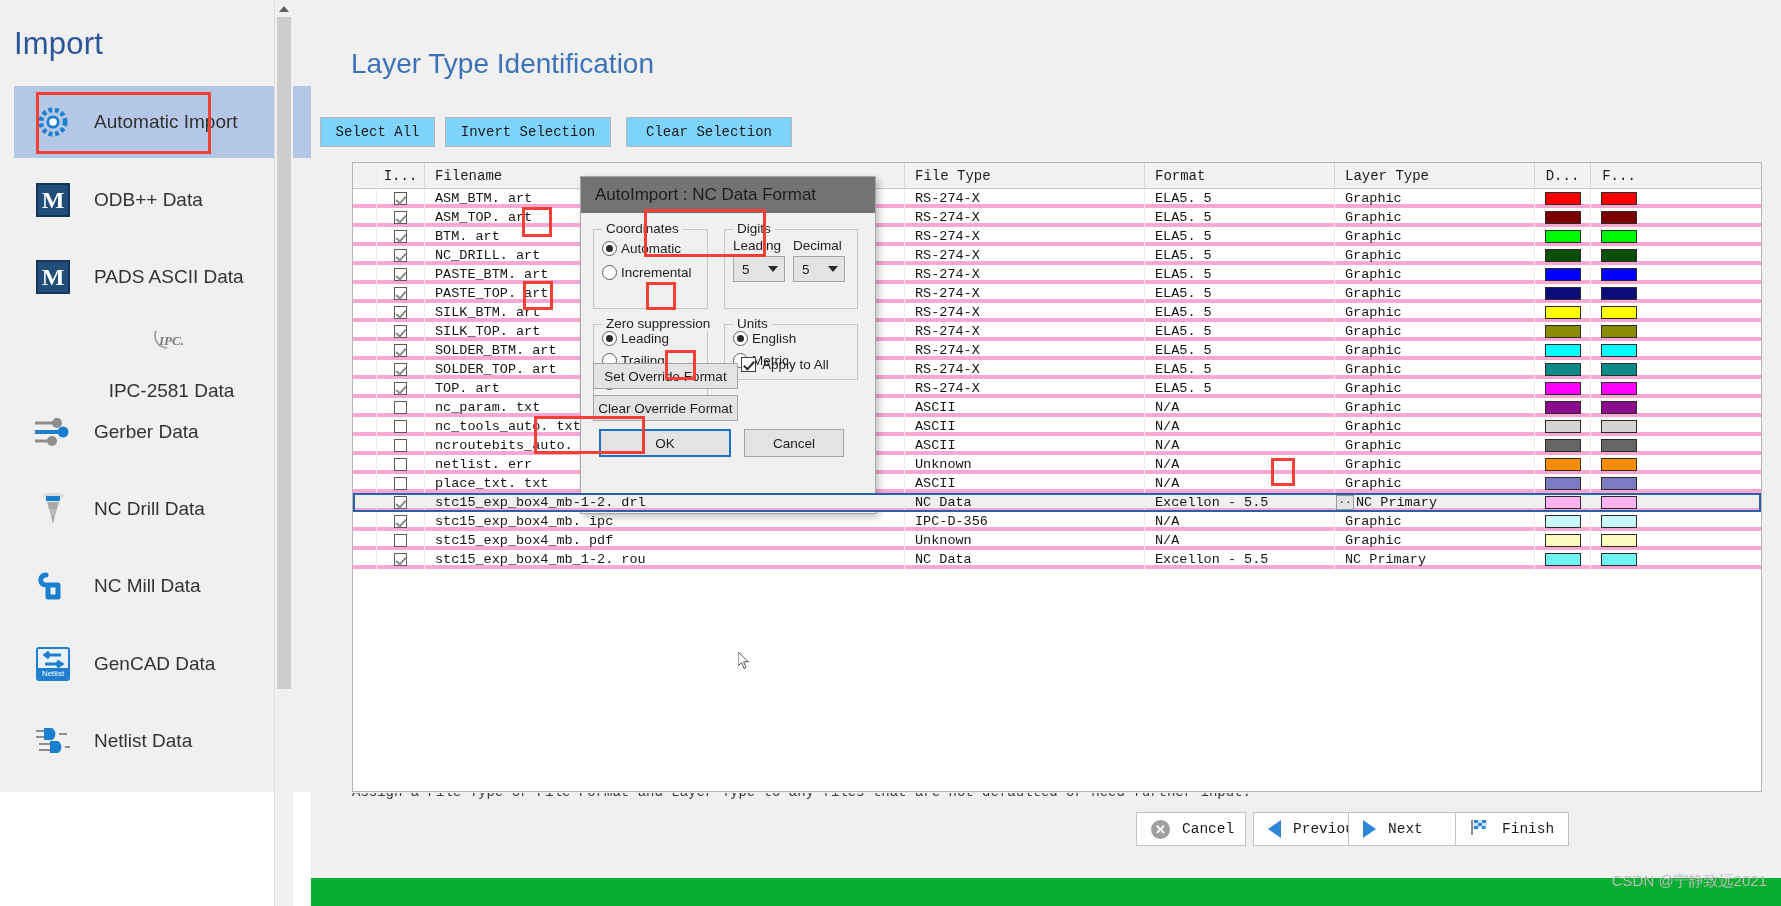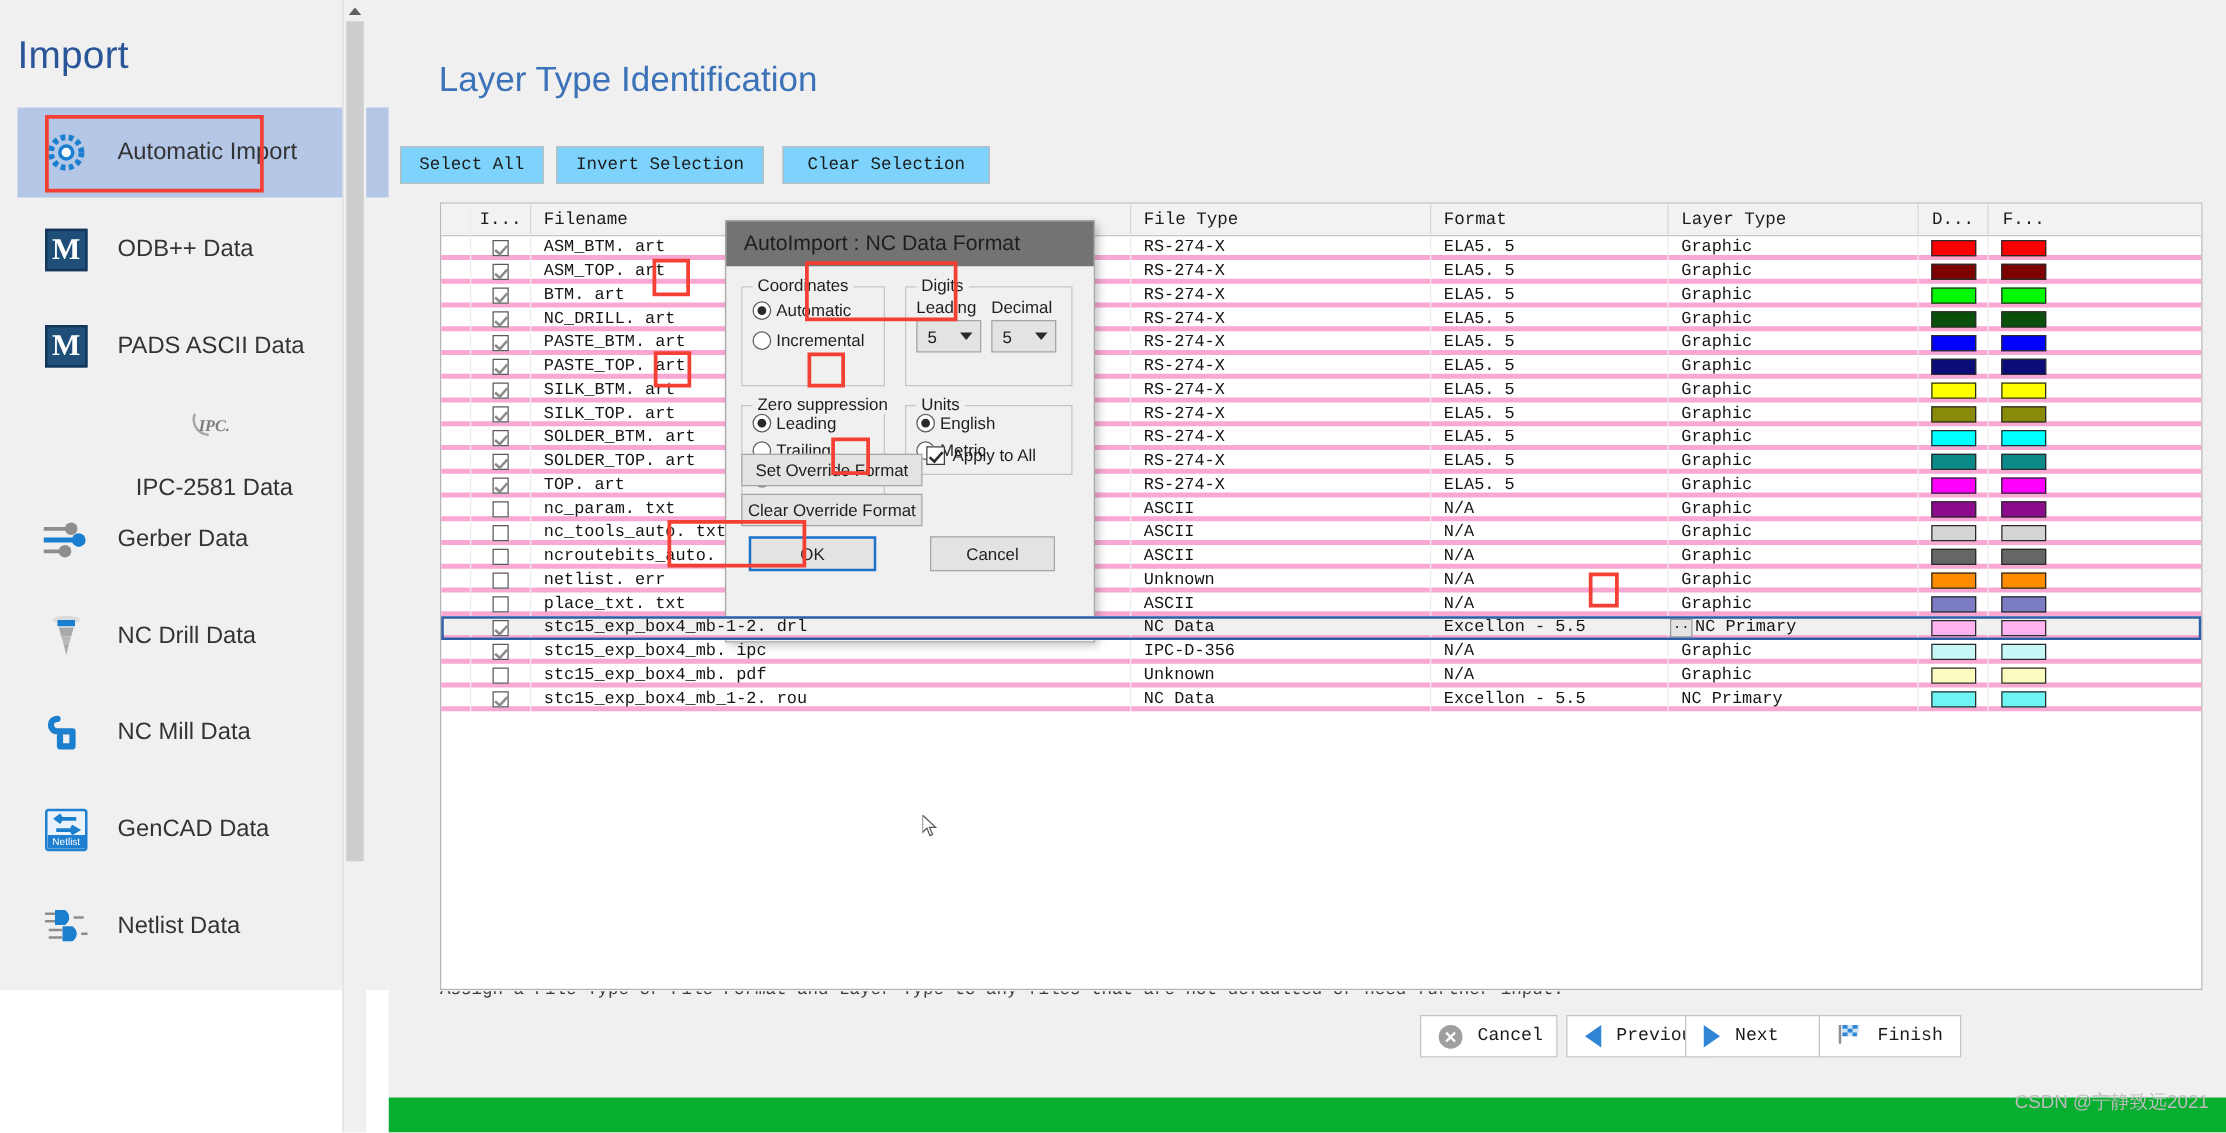--- a/index.html
+++ b/index.html
@@ -781,21 +781,21 @@
     </div>
 
     <label class="rad" style="left:160px; top:180px; gap:6px;">
       <span class="dchk on"></span>
       <span>Apply to All</span>
     </label>
 
     <div class="dbtn" style="left:12px; top:186px; width:145px; height:26px;">Set Override Format</div>
     <div class="dbtn" style="left:12px; top:218px; width:145px; height:26px;">Clear Override Format</div>
 
-    <div class="dbtn focused" style="left:18px; top:252px; width:102px; height:28px;">OK</div>
+    <div class="dbtn focused" style="left:18px; top:252px; width:132px; height:28px;">OK</div>
     <div class="dbtn" style="left:163px; top:252px; width:100px; height:28px;">Cancel</div>
   </div>
 
   <div class="redbox" style="left:522px; top:207px; width:30px; height:30px;"></div>
   <div class="redbox" style="left:644px; top:209px; width:122px; height:48px;"></div>
   <div class="redbox" style="left:523px; top:281px; width:30px; height:29px;"></div>
   <div class="redbox" style="left:646px; top:282px; width:30px; height:28px;"></div>
   <div class="redbox" style="left:665px; top:350px; width:31px; height:30px;"></div>
   <div class="redbox" style="left:534px; top:416px; width:111px; height:38px;"></div>
   <div class="redbox" style="left:1271px; top:458px; width:24px; height:28px;"></div>

